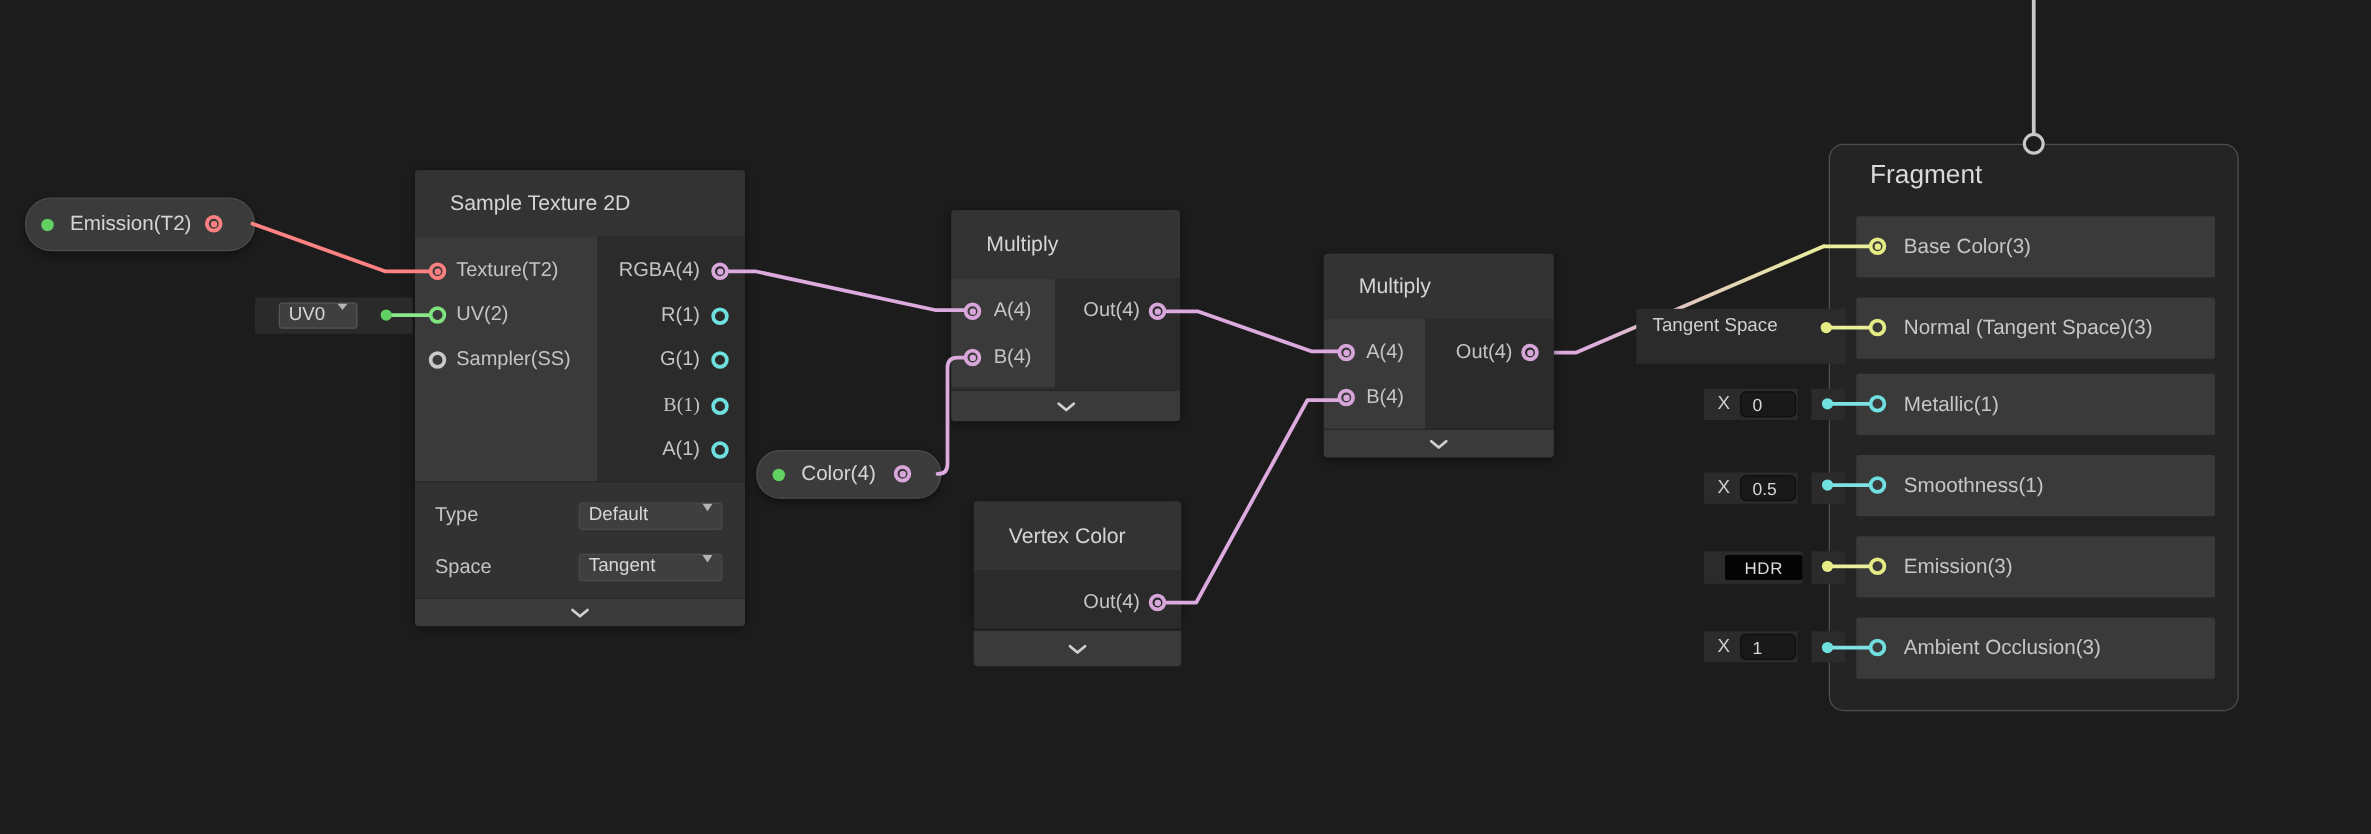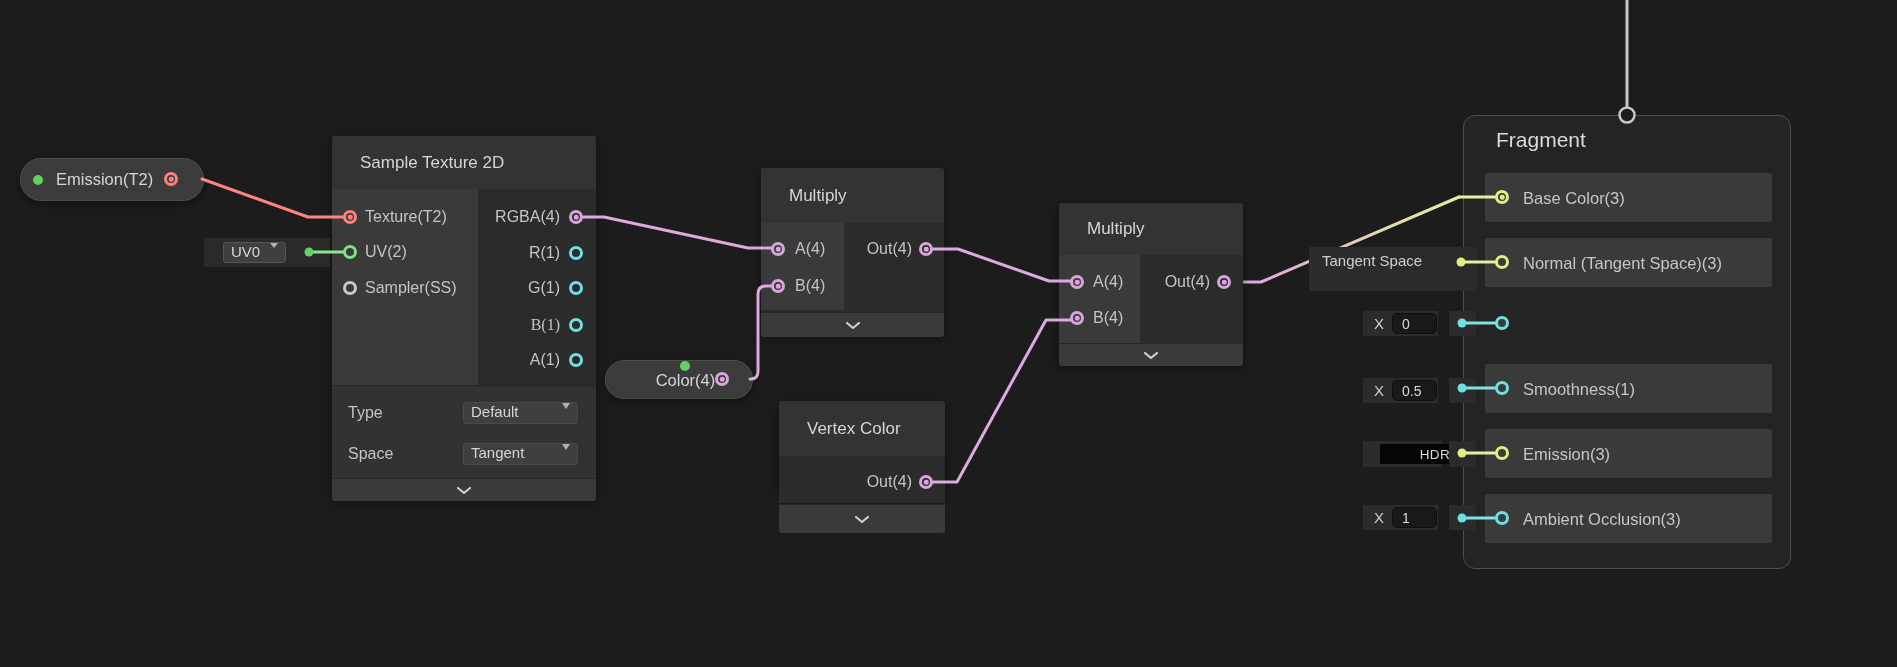--- a/index.html
+++ b/index.html
@@ -43,21 +43,21 @@
 
   
   .pill{background:#3b3b3b;border:1px solid #4d4d4d;display:flex;align-items:center;box-shadow:0 3px 8px rgba(0,0,0,.4);}
   .pill .gdot{width:10px;height:10px;border-radius:50%;background:#63d063;margin-left:12px;flex:none;}
   .pill .plbl{margin-left:13px;font-size:16.5px;color:#d5d5d5;white-space:nowrap;}
 
   
   .widget{background:#2b2b2b;}
   .wlabel{position:absolute;transform:translateY(-50%);font-size:15px;color:#cfcfcf;white-space:nowrap;}
   .inputbox{position:absolute;background:#191919;border:1px solid #0e0e0e;border-radius:5px;box-sizing:border-box;font-size:14px;color:#d8d8d8;display:flex;align-items:center;padding-left:9px;}
-  .swatch{position:absolute;background:#040404;border-radius:2px;display:flex;align-items:center;justify-content:center;font-size:13.5px;color:#dcdcdc;letter-spacing:.5px;padding-left:24px;}
+  .swatch{position:absolute;background:#040404;border-radius:2px;display:flex;align-items:center;justify-content:center;font-size:13.5px;color:#dcdcdc;letter-spacing:.5px;}
   .wdot{width:9px;height:9px;border-radius:50%;transform:translate(-50%,-50%);}
   .wd-green{background:#63d063;} .wd-yellow{background:#e6ec85;} .wd-cyan{background:#6fdfdf;}
 
   
   .fragment{position:absolute;z-index:2;background:#242424;border:1.5px solid #4e4e4e;border-radius:12px;box-sizing:border-box;}
   .fragment .ftitle{position:absolute;left:32px;top:12px;font-size:21px;color:#dadada;}
   .frow{position:absolute;left:21px;width:287px;height:49px;background:#3a3a3a;border-radius:2px;}
   .frow .flbl{position:absolute;left:38px;top:50%;transform:translateY(-50%);font-size:16.5px;color:#c6c6c6;white-space:nowrap;}
 </style>
 </head>
@@ -154,36 +154,39 @@
   </div>
 
   <div class="fragment" style="left:1463px;top:115px;width:328px;height:454px;">
     <span class="ftitle">Fragment</span>
     <div class="frow" style="top:57px;text-decoration:underline;">
       <span class="flbl">Base Color(3)</span>
       </div>
     <div class="frow" style="top:122px;">
       <span class="flbl">Normal (Tangent Space)(3)</span>
       </div>
+    <div class="frow" style="top:183px;">
+      <span class="flbl">Metallic(1)</span>
+      </div>
     <div class="frow" style="top:248px;">
       <span class="flbl">Smoothness(1)</span>
       </div>
     <div class="frow" style="top:313px;">
       <span class="flbl">Emission(3)</span>
       </div>
     <div class="frow" style="top:378px;">
       <span class="flbl">Ambient Occlusion(3)</span>
       </div>
   </div>
 
   <div class="pill" style="left:20px;top:158px;width:182px;height:41px;border-radius:21px;">
     <span class="gdot"></span>
     <span class="plbl">Emission(T2)</span>
   </div>
-  <div class="pill" style="left:605px;top:360px;width:146px;height:37px;border-radius:19px;flex-direction:column;">
+  <div class="pill" style="left:605px;top:360px;width:146px;height:37px;border-radius:19px;">
     <span class="gdot"></span>
     <span class="plbl">Color(4)</span>
   </div>
 
   <div class="widget" style="left:204px;top:238px;width:126px;height:29px;background:#2a2a2a;">
     <div class="dropdown" style="left:19px;top:4px;width:63px;height:21px;background:#3f3f3f;border-color:#565656;">
       <span>UV0</span>
       <span class="dd-arrow" style="border-left-width:4px;border-right-width:4px;border-top-width:5px;"></span>
     </div>
   </div>

